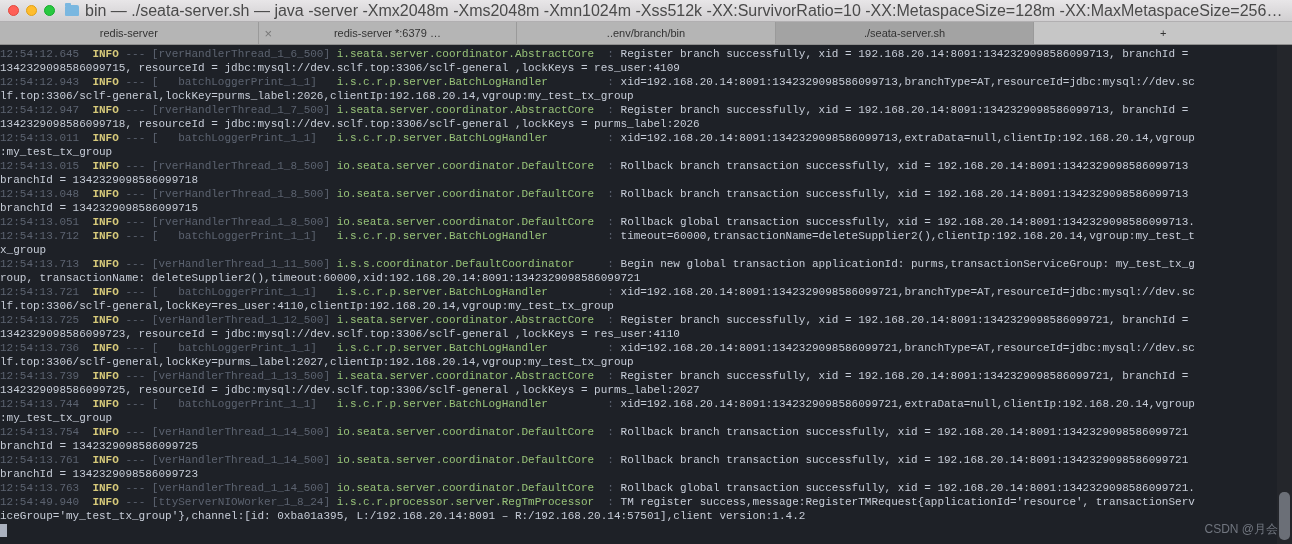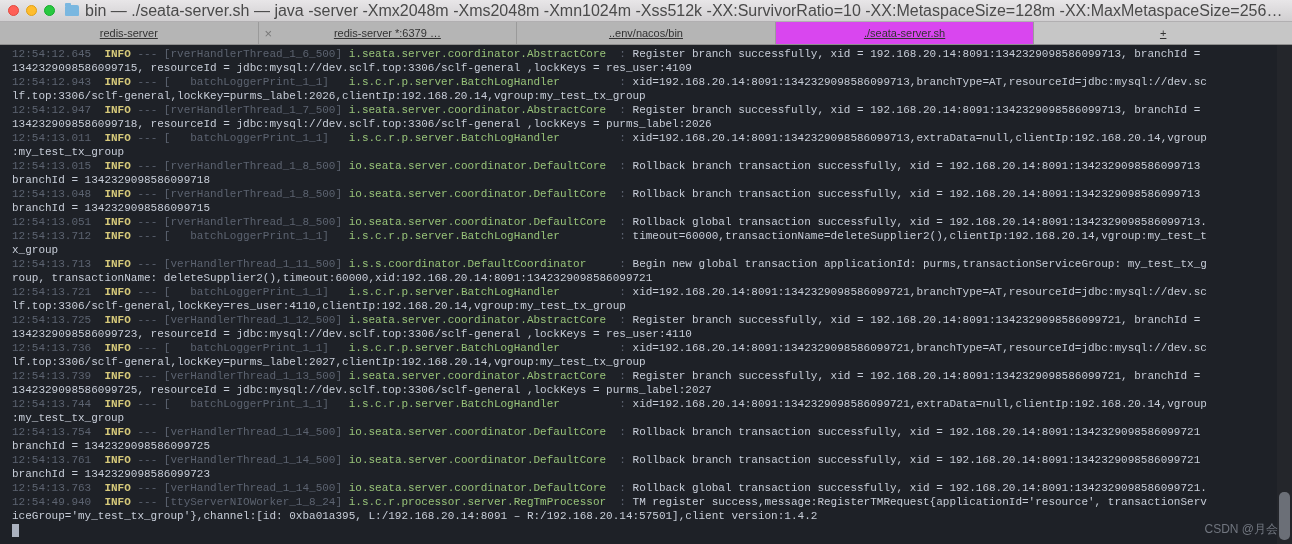--- a/index.html
+++ b/index.html
@@ -45,27 +45,26 @@
   flex:1;
   display:flex;
   align-items:center;
   justify-content:center;
   border-right:1px solid #9a9a9a;
   background:#b5b5b5;
   position:relative;
   white-space:nowrap;
   overflow:hidden;
   padding:0 14px;
-  text-decoration:underline;
 }
-.tab.active { background:#d946ef; }
+.tab.active { background:#a3a3a3; }
 .tab .tabx { position:absolute; left:6px; color:#777; font-size:13px;}
 .tab-add { width:28px; border-right:none; background:#c6c6c6; }
 .terminal {
-  padding: 2px 4px 6px 12px;
+  padding: 2px 4px 6px 0;
   white-space: pre;
   line-height: 14px;
   font-size: 11px;
   letter-spacing: 0px;
   overflow:hidden;
 }
 .ts { color:#5c6370; }
 .lvl { color:#d6c97a; font-weight:bold;}
 .dash { color:#5c6370; }
 .thread { color:#5c6370; }
@@ -92,21 +91,21 @@
 
 <div class="tabbar">
   <div class="tab">
       <span>redis-server</span>
     </div>
   <div class="tab">
       <span class="tabx">×</span>
       <span>redis-server *:6379 …</span>
     </div>
   <div class="tab">
-      <span>..env/nacos/bin</span>
+      <span>..env/branch/bin</span>
     </div>
   <div class="tab active">
       <span>./seata-server.sh</span>
     </div>
   <div class="tab tab-add">
       <span>+</span>
     </div>
 </div>
 
 <div class="terminal" id="term"><span class="ts">12:54:12.645</span>  <span class="lvl">INFO</span> <span class="dash">--- </span><span class="thread">[rverHandlerThread_1_6_500]</span> <span class="logger">i.seata.server.coordinator.AbstractCore </span> <span class="colon">: </span><span class="msg">Register branch successfully, xid = 192.168.20.14:8091:1342329098586099713, branchId =</span>

